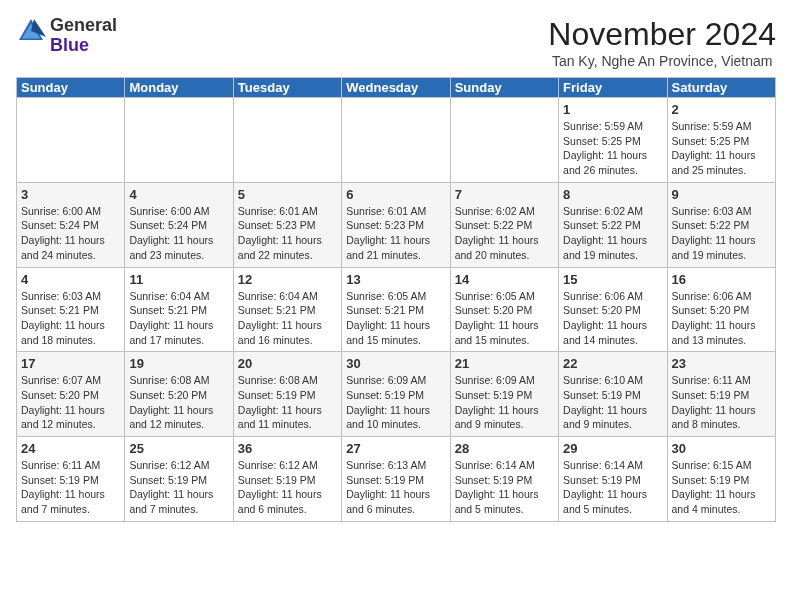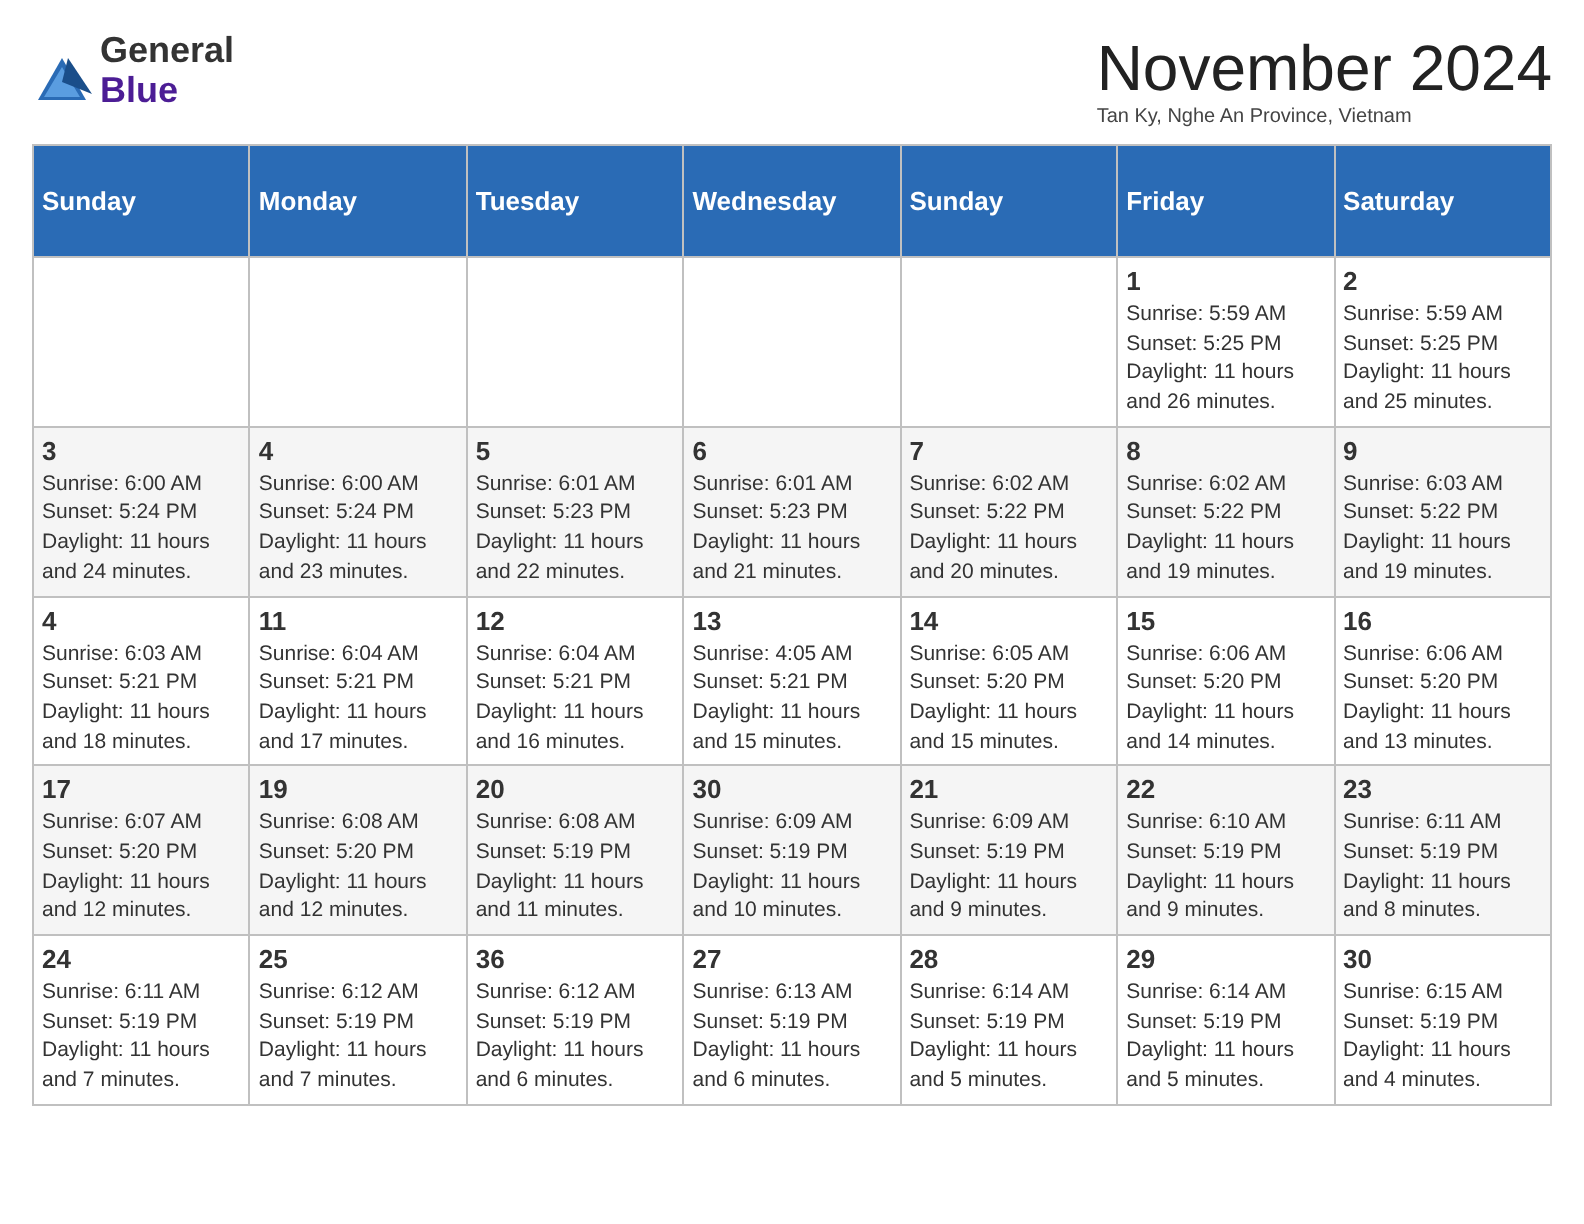--- a/index.html
+++ b/index.html
@@ -11,57 +11,57 @@
       padding: 16px;
     }
     .header {
       display: flex;
       justify-content: space-between;
       align-items: flex-start;
       margin-bottom: 4px;
     }
     .logo {
       display: flex;
-      align-items: flex-end;
+      align-items: flex-start;
       gap: 4px;
     }
     .logo-text {
       font-size: 18px;
       font-weight: bold;
       line-height: 1.1;
     }
     .logo-text .general { color: #333; }
     .logo-text .blue { color: #4c1d95; }
     .logo-icon {
       width: 30px;
       height: 30px;
     }
     .title-block {
-      text-align: left;
+      text-align: center;
     }
     .month-title {
       font-size: 32px;
       font-weight: normal;
       color: #222;
     }
     .subtitle {
-      font-size: 10px;
+      font-size: 14px;
       color: #444;
     }
     .calendar {
       width: 100%;
       border-collapse: collapse;
       margin-top: 8px;
     }
     .calendar th {
       background: #2a6bb5;
       color: #fff;
       font-size: 13px;
       font-weight: bold;
-      padding: 20px 4px;
+      padding: 2px 4px;
       text-align: left;
       border: 1px solid #c0c0c0;
     }
     .calendar td {
       border: 1px solid #c0c0c0;
       vertical-align: top;
       padding: 4px;
       font-size: 11px;
       color: #333;
       width: 108px;
@@ -196,21 +196,21 @@
 Daylight: 11 hours and 17 minutes.</div>
         </td>
         <td>
           <div class="day-num">12</div>
           <div class="day-info">Sunrise: 6:04 AM
 Sunset: 5:21 PM
 Daylight: 11 hours and 16 minutes.</div>
         </td>
         <td>
           <div class="day-num">13</div>
-          <div class="day-info">Sunrise: 4:05 AM
+          <div class="day-info">Sunrise: 6:05 AM
 Sunset: 5:21 PM
 Daylight: 11 hours and 15 minutes.</div>
         </td>
         <td>
           <div class="day-num">14</div>
           <div class="day-info">Sunrise: 6:05 AM
 Sunset: 5:20 PM
 Daylight: 11 hours and 15 minutes.</div>
         </td>
         <td>

